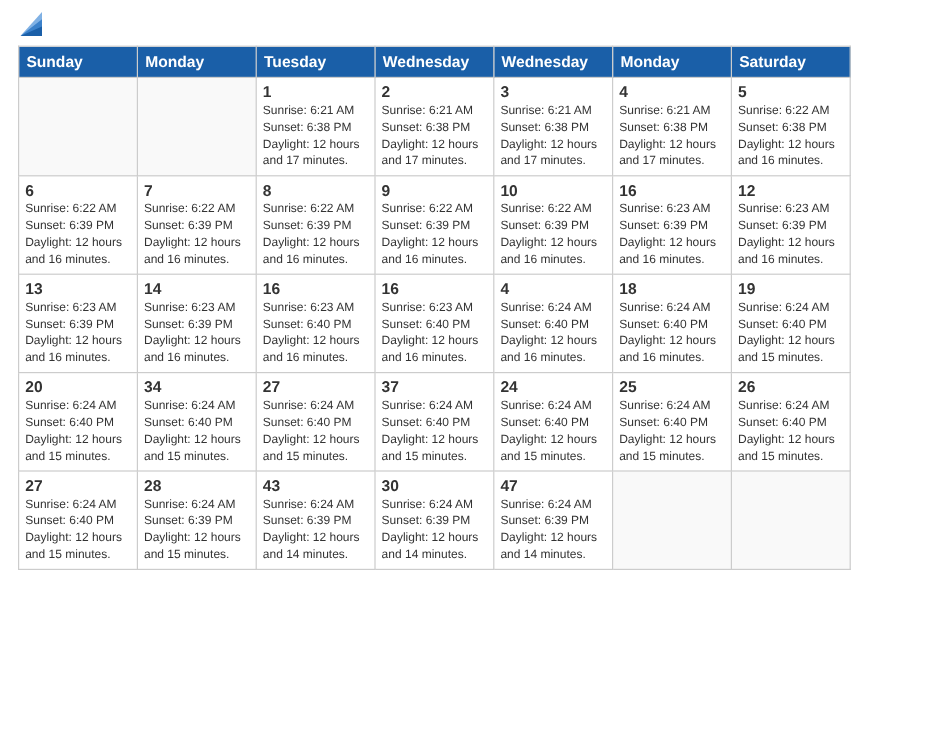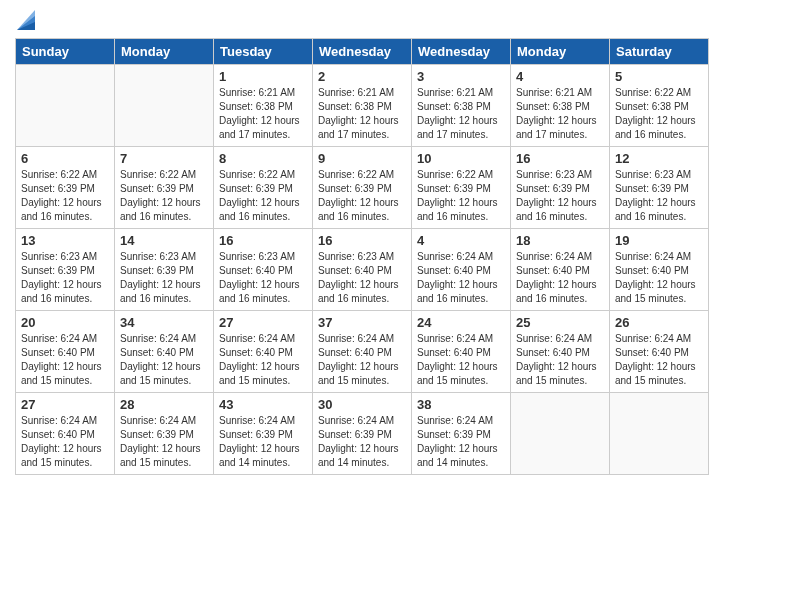--- a/index.html
+++ b/index.html
@@ -320,21 +320,21 @@
 Sunset: 6:39 PM
 Daylight: 12 hours and 14 minutes.</div>
           </td>
           <td>
             <span class="day-num">30</span>
             <div class="day-info">Sunrise: 6:24 AM
 Sunset: 6:39 PM
 Daylight: 12 hours and 14 minutes.</div>
           </td>
           <td>
-            <span class="day-num">38</span>
+            <span class="day-num">47</span>
             <div class="day-info">Sunrise: 6:24 AM
 Sunset: 6:39 PM
 Daylight: 12 hours and 14 minutes.</div>
           </td>
           <td class="empty"></td>
           <td class="empty"></td>
         </tr>
       </tbody>
   </table>
 </div>

